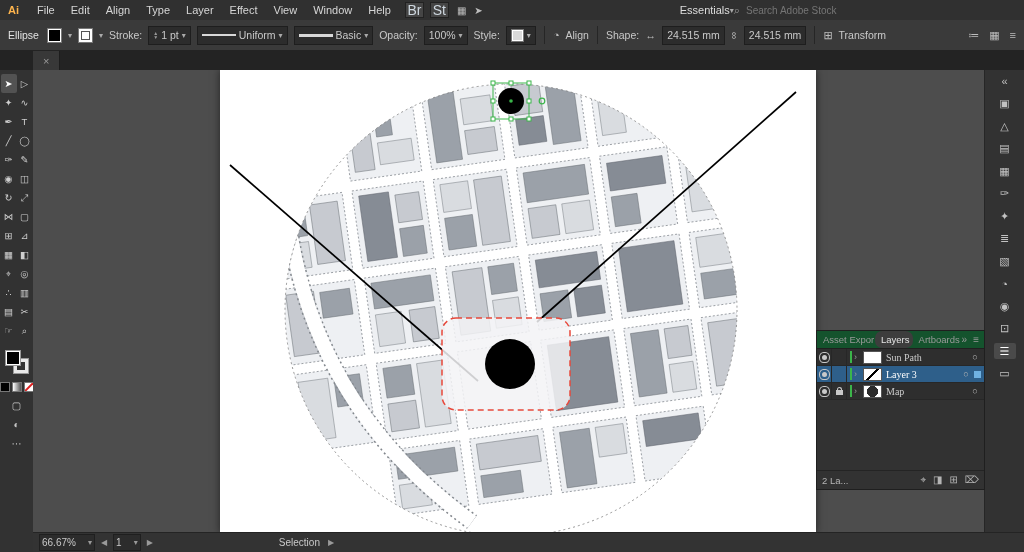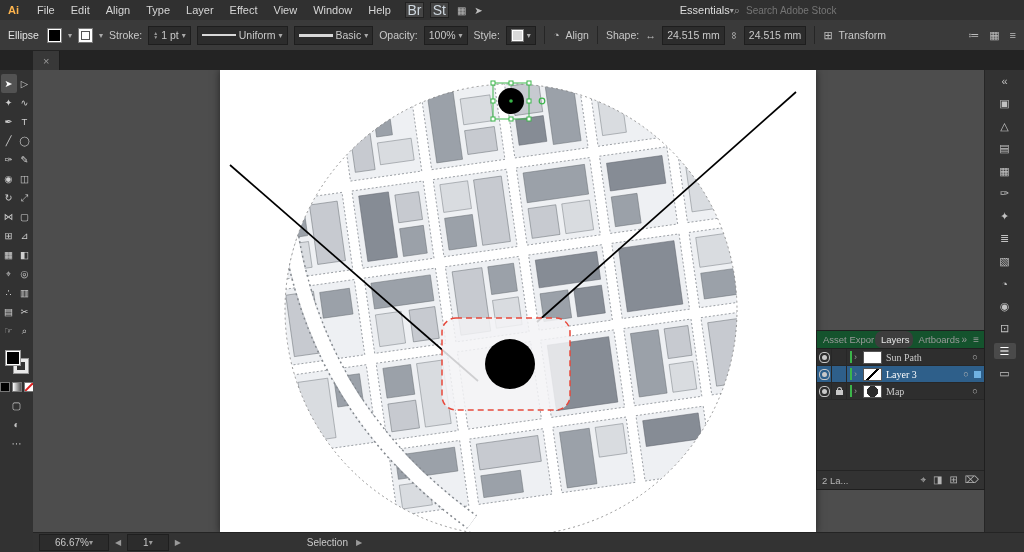--- a/index.html
+++ b/index.html
@@ -122,22 +122,22 @@
   .target{width:12px;text-align:center;color:#b5b5b5;font-size:9px;}
   .sel-indicator{width:7px;height:7px;background:#6fb1e2;margin-left:2px;}
   .panel-bottom{margin-top:auto;height:18px;border-top:1px solid #242424;display:flex;align-items:center;
                 padding:0 5px;gap:8px;color:#b5b5b5;background:#323232;font-size:9.5px;}
   .pb-icons{margin-left:auto;display:flex;gap:7px;font-size:10px;}
 
   
   .statusbar{position:absolute;left:33px;right:0;bottom:0;height:19px;background:#333333;
              border-top:1px solid #242424;display:flex;align-items:center;gap:6px;
              padding-left:6px;font-size:10px;color:#c9c9c9;}
-  .sb-box{display:flex;align-items:center;gap:0;background:#2c2c2c;border:1px solid #1f1f1f;
-          height:15px;padding:0 15px;}
+  .sb-box{display:flex;align-items:center;gap:12px;background:#2c2c2c;border:1px solid #1f1f1f;
+          height:15px;padding:0 2px;}
   .sb-arrow{color:#9a9a9a;font-size:8px;}
   .sb-status{margin-left:120px;display:flex;gap:8px;align-items:center;}
 </style>
 </head>
 <body>
 
 <div class="menubar">
   <span class="app-badge">Ai</span>
   <span class="menu-item">File</span>
   <span class="menu-item">Edit</span>

